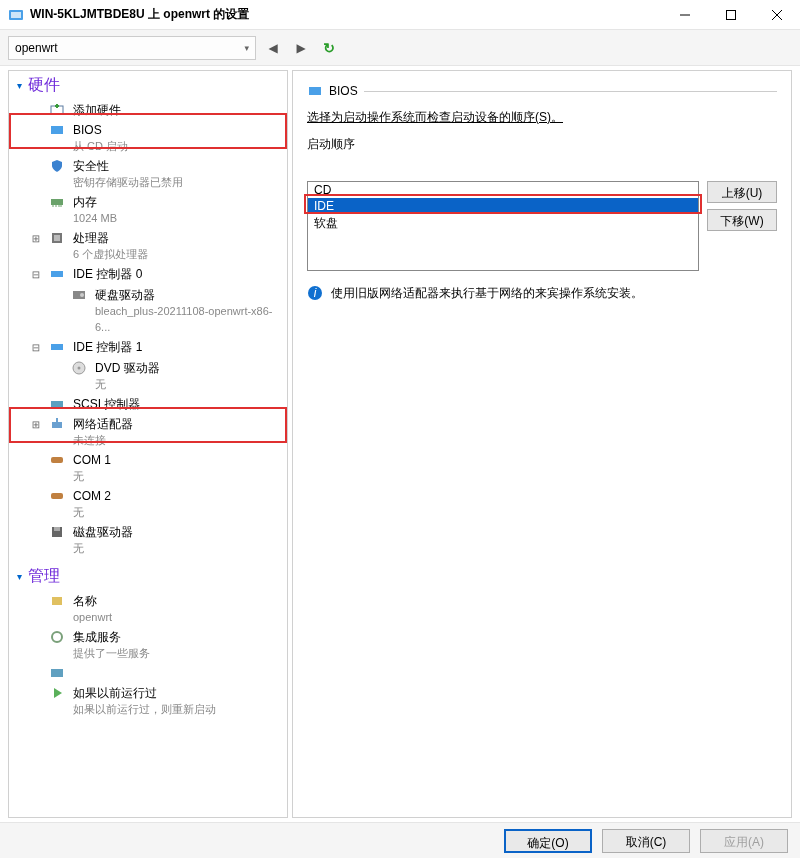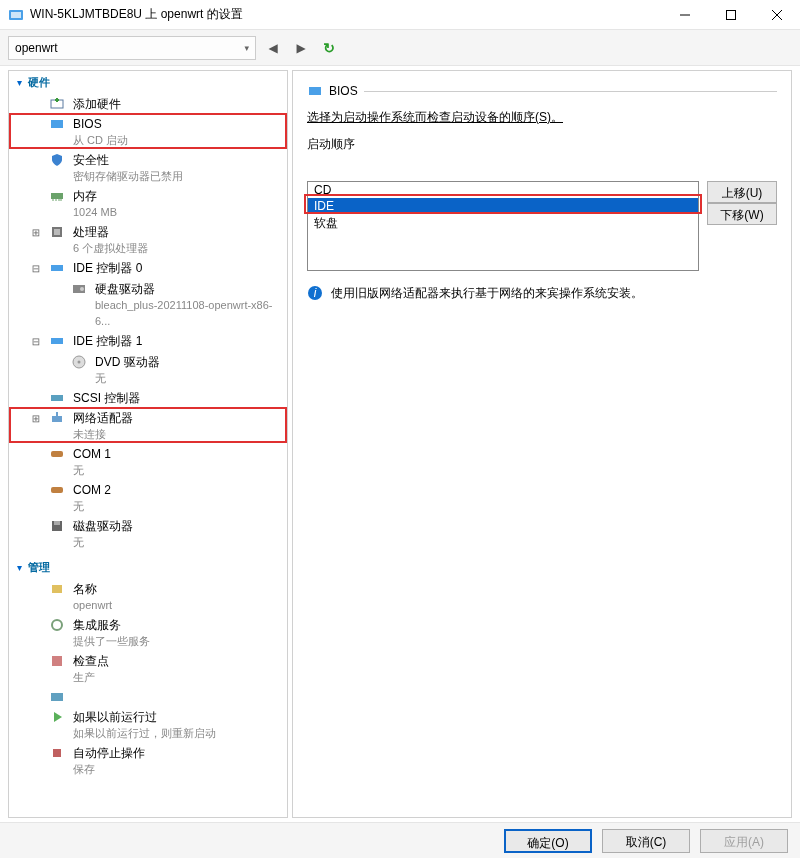--- a/index.html
+++ b/index.html
@@ -1,35 +1,35 @@
 <!DOCTYPE html>
 <html><head>
 <meta charset="utf-8">
 <style>
 * { box-sizing: border-box; margin: 0; padding: 0; font-family: "Segoe UI", "Microsoft YaHei", sans-serif; font-size: 12px; }
 body { background: #fff; width: 800px; height: 858px; overflow: hidden; }
 
-.titlebar { height: 30px; display: flex; align-items: center; padding: 0 0 0 8px; border-bottom: 1px solid #e5e5e5; }
+.titlebar { height: 30px; display: flex; align-items: center; padding: 0 0 0 8px; border-bottom: 1px solid #e5e5e5; font-weight: bold; }
 .titlebar .ticon { width: 16px; height: 16px; margin-right: 6px; display: flex; align-items: center; justify-content: center; }
 .titlebar .title { flex: 1; font-size: 12px; color: #000; }
 .winbtns { display: flex; height: 100%; }
 .winbtn { width: 46px; display: flex; align-items: center; justify-content: center; color: #000; }
 
 .toolbar { height: 36px; display: flex; align-items: center; padding: 4px 8px; gap: 6px; background: #f5f5f5; border-bottom: 1px solid #e5e5e5; }
 .vm-select { display: flex; align-items: center; background: #fdfdfd; border: 1px solid #ccc; height: 24px; width: 248px; padding: 0 6px; justify-content: space-between; }
 .tbtn { width: 22px; height: 22px; display: flex; align-items: center; justify-content: center; color: #555; }
 .tbtn.green { color: #2a9d2a; font-weight: bold; font-size: 14px; }
 
 .body { display: flex; height: 756px; }
 .sidebar { width: 280px; border: 1px solid #d0d0d0; margin: 4px 2px 4px 8px; background: #fff; overflow: hidden; position: relative; }
 .main { flex: 1; border: 1px solid #d0d0d0; margin: 4px 8px 4px 2px; background: #fff; padding: 12px 14px; position: relative; }
 
 .grphdr { display: flex; align-items: center; gap: 6px; padding: 4px 8px; color: #1a1a1a; }
 .grphdr .chev { color: #0066cc; font-size: 10px; }
-.grphdr .gtxt { color: #0369a1; font-weight: 700; font-size: 11px; }
+.grphdr .gtxt { color: #6d28d9; font-weight: 400; font-size: 16px; }
 
 .item { display: flex; padding: 2px 0 2px 22px; gap: 8px; align-items: flex-start; line-height: 16px; }
 .item .exp { width: 10px; text-align: center; color: #666; font-size: 10px; margin-top: 1px; }
 .item .noexp { width: 10px; }
 .item .ico { width: 16px; height: 16px; flex-shrink: 0; display: flex; align-items: center; justify-content: center; }
 .item .labels { display: flex; flex-direction: column; }
 .item .lbl { color: #000; }
 .item .sub { color: #888; font-size: 11px; }
 .item.indent1 { padding-left: 44px; }
 
@@ -40,21 +40,21 @@
 .fieldset-line .fstitle { color: #000; }
 .fieldset-line .rule { flex: 1; height: 1px; background: #ccc; }
 
 .desc { color: #000; margin: 4px 0 10px 0; text-decoration: underline; }
 .order-label { color: #000; margin-bottom: 2px; }
 
 .order-row { display: flex; gap: 8px; align-items: flex-start; position: relative; margin-top: 28px; }
 .listbox { border: 1px solid #888; width: 392px; height: 90px; background: #fff; }
 .listbox .li { padding: 1px 6px; color: #000; }
 .listbox .li.sel { background: #0a63c7; color: #fff; }
-.btncol { display: flex; flex-direction: column; }
+.btncol { display: flex; flex-direction: column; gap: 6px; }
 .btn { border: 1px solid #adadad; background: #e9e9e9; padding: 2px 10px; min-width: 70px; text-align: center; height: 22px; line-height: 18px; }
 
 .info-row { display: flex; gap: 8px; align-items: flex-start; margin-top: 14px; }
 .info-row .iico { width: 16px; height: 16px; color: #1070d0; }
 
 .footer { height: 36px; display: flex; align-items: center; justify-content: flex-end; gap: 10px; padding: 4px 12px; border-top: 1px solid #e5e5e5; background: #f5f5f5; }
 .fbtn { border: 1px solid #adadad; background: #e9e9e9; padding: 2px 0; width: 88px; text-align: center; height: 24px; line-height: 20px; }
 .fbtn.primary { border: 2px solid #0a63c7; }
 .fbtn.disabled { color: #a0a0a0; }
 
@@ -322,58 +322,34 @@
         </span>
       <div class="labels">
           <span class="lbl">集成服务</span>
           <span class="sub">提供了一些服务</span>
         </div>
     </div>
     <div class="item">
       <span class="noexp"></span>
       <span class="ico">
           <svg width="16" height="16">
-            <rect x="3" y="3" width="10" height="10" fill="#d08080"></rect>
-          </svg>
-        </span>
-      <div class="labels">
-          <span class="lbl">检查点</span>
-          <span class="sub">生产</span>
-        </div>
-    </div>
-    <div class="item">
-      <span class="noexp"></span>
-      <span class="ico">
-          <svg width="16" height="16">
             <rect x="2" y="4" width="12" height="8" fill="#60a0c0"></rect>
           </svg>
         </span>
     </div>
     <div class="item">
       <span class="noexp"></span>
       <span class="ico">
           <svg width="16" height="16">
             <polygon points="5,3 13,8 5,13" fill="#5ab05a"></polygon>
           </svg>
         </span>
       <div class="labels">
           <span class="lbl">如果以前运行过</span>
           <span class="sub">如果以前运行过，则重新启动</span>
-        </div>
-    </div>
-    <div class="item">
-      <span class="noexp"></span>
-      <span class="ico">
-          <svg width="16" height="16">
-            <rect x="4" y="4" width="8" height="8" fill="#c06060"></rect>
-          </svg>
-        </span>
-      <div class="labels">
-          <span class="lbl">自动停止操作</span>
-          <span class="sub">保存</span>
         </div>
     </div>
 
     <div class="hl-red" style="left:0; top:42px; width:278px; height:36px;"></div>
     <div class="hl-red" style="left:0; top:336px; width:278px; height:36px;"></div>
   </div>
 
   <div class="main">
     <div class="fieldset-line">
       <span class="fsicon">

